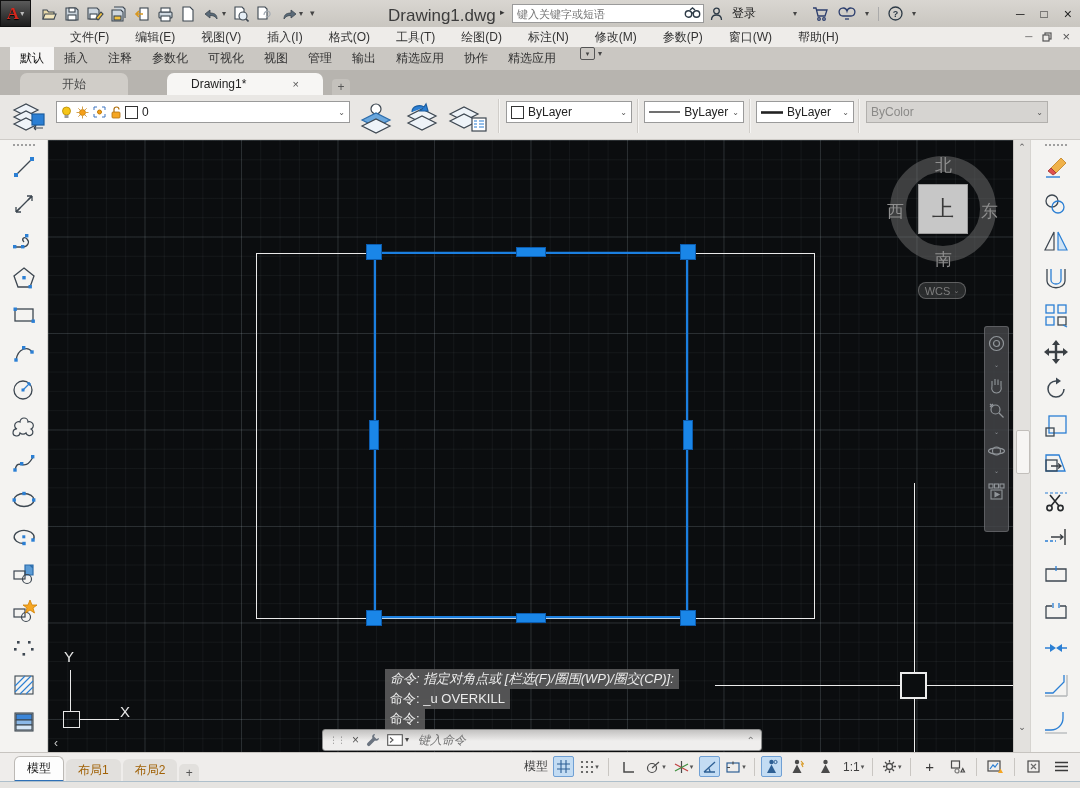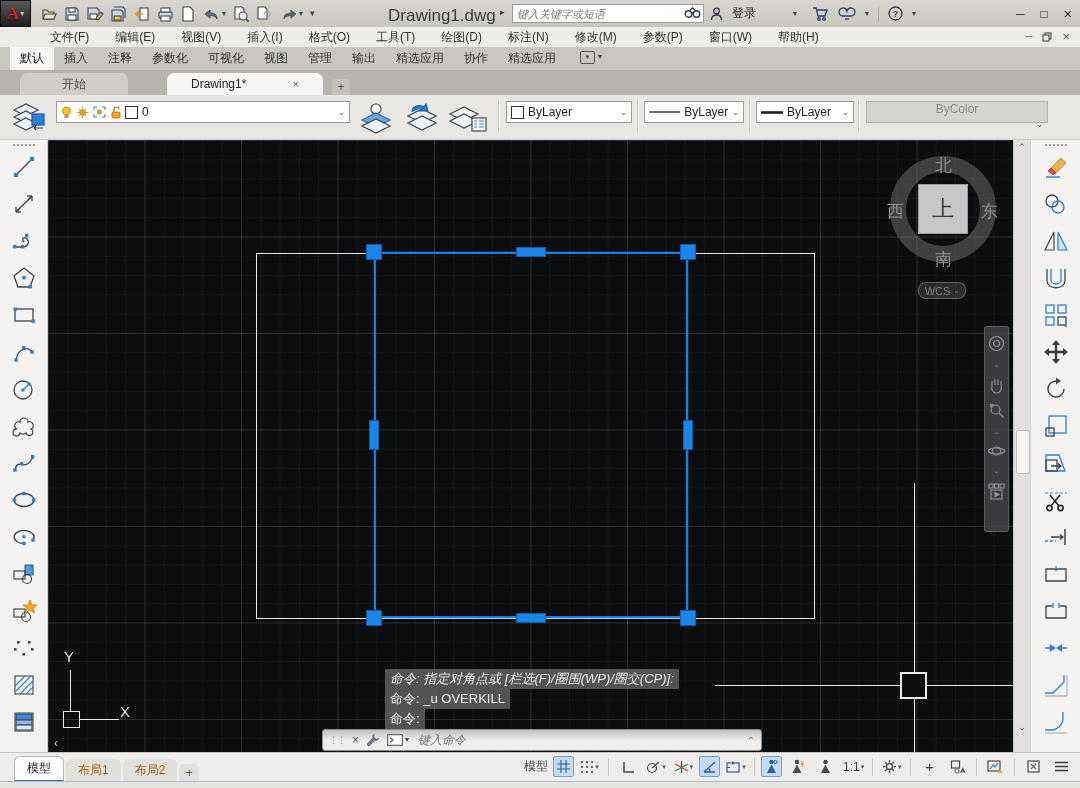--- a/index.html
+++ b/index.html
@@ -12,33 +12,33 @@
   .logo{width:31px;height:27px;background:linear-gradient(#5a5a5a,#1d1d1d);border:1px solid #111;
         box-sizing:border-box;display:flex;align-items:center;justify-content:center;}
   .logo .a{font-weight:bold;font-size:17px;color:#d3281e;text-shadow:0 1px 1px #000;font-family:"Liberation Serif",serif;}
   .logo .dd{color:#bbb;font-size:8px;margin-left:1px;}
   .qat{display:flex;align-items:center;gap:7px;margin-left:10px;}
   .qi{display:flex;align-items:center;}
   .caret{font-size:8px;color:#444;line-height:1;}
   .tb-title{position:absolute;left:388px;top:6px;font-size:17px;color:#3c3c3c;}
   .tb-arrow{position:absolute;left:500px;top:7px;font-size:9px;color:#333;}
   .searchbox{position:absolute;left:512px;top:4px;width:182px;height:17px;background:#fff;
-             border:1px solid #9a9a9a;font-style:italic;font-size:11px;color:#666;padding:0 4px;
+             border:1px solid #9a9a9a;font-size:11px;color:#666;padding:0 4px;
              font-family:"Liberation Sans",sans-serif;}
   .tbr{position:absolute;top:0;height:27px;display:flex;align-items:center;gap:9px;}
   .signin{font-size:12px;color:#222;}
   .winbtns{position:absolute;right:8px;top:0;height:27px;display:flex;align-items:center;gap:16px;
            font-size:12px;color:#222;}
   
   .menubar{left:0;top:27px;width:1080px;height:20px;background:#eeece9;display:flex;align-items:center;
-           padding-left:50px;gap:26px;box-sizing:border-box;}
+           padding-left:70px;gap:26px;box-sizing:border-box;}
   .mi{color:#333;white-space:nowrap;}
   .docbtns{position:absolute;right:10px;top:29px;display:flex;gap:10px;font-size:10px;color:#555;align-items:center;}
   
-  .ribbontabs{left:0;top:47px;width:1080px;height:23px;background:#cac7c2;display:flex;align-items:center;
+  .ribbontabs{left:0;top:47px;width:1080px;height:23px;background:#cac7c2;display:flex;align-items:flex-start;
               padding-left:10px;box-sizing:border-box;}
   .rt{padding:3px 10px;color:#333;}
   .rt.active{background:#f7f6f5;color:#111;}
   .rt-more{margin-left:14px;padding-bottom:3px;display:flex;align-items:center;gap:3px;color:#444;}
   .rt-more .box{width:13px;height:11px;border:1px solid #555;border-radius:2px;display:flex;
                 align-items:center;justify-content:center;font-size:7px;}
   
   .filetabs{left:0;top:70px;width:1080px;height:25px;background:#b7b4af;display:flex;align-items:flex-end;}
   .ftab{height:22px;display:flex;align-items:center;padding:0 24px;border-radius:7px 7px 0 0;
         color:#4a4a4a;margin-right:3px;}
@@ -47,21 +47,21 @@
   .ftab .x{color:#555;font-size:11px;margin-left:14px;}
   .ftab-add{width:18px;height:16px;background:#c4c1bc;border-radius:4px 4px 0 0;margin-left:6px;
             display:flex;align-items:center;justify-content:center;color:#555;font-size:12px;}
   
   .panelrow{left:0;top:95px;width:1080px;height:45px;background:#e9e7e4;border-bottom:1px solid #cfccc8;box-sizing:border-box;}
   .combo{position:absolute;top:6px;height:22px;background:#fff;border:1px solid #9a9a9a;display:flex;
          align-items:center;padding:0 4px;box-sizing:border-box;gap:4px;}
   .combo .cv{flex:0 0 auto;color:#222;}
   .combo .ccaret{margin-left:auto;font-size:8px;color:#555;}
   .swatch{width:11px;height:11px;background:#fff;border:1px solid #333;}
-  .combo.disabled{background:#d6d4d1;border-color:#b2b0ad;color:#8b8a88;flex-direction:column;}
+  .combo.disabled{background:#d6d4d1;border-color:#b2b0ad;color:#8b8a88;}
   .combo.disabled .cv{color:#8b8a88;}
   .psep{position:absolute;top:4px;height:34px;width:0;border-left:1px solid #d0cdc9;border-right:1px solid #f6f5f3;}
   
   .sidebar{background:#f4f3f1;display:flex;flex-direction:column;align-items:center;}
   .lefttool{left:0;top:140px;width:48px;height:612px;border-right:1px solid #d6d4d0;box-sizing:border-box;}
   .righttool{left:1030px;top:140px;width:50px;height:612px;border-left:1px solid #d6d4d0;box-sizing:border-box;}
   .tgrip{width:22px;border-top:2px dotted #9f9f9f;margin:4px 0 2px 0;}
   .tool{width:40px;height:37px;display:flex;align-items:center;justify-content:center;}
   
   .canvas{left:48px;top:140px;width:965px;height:612px;background-color:#0b0d0f;overflow:hidden;

